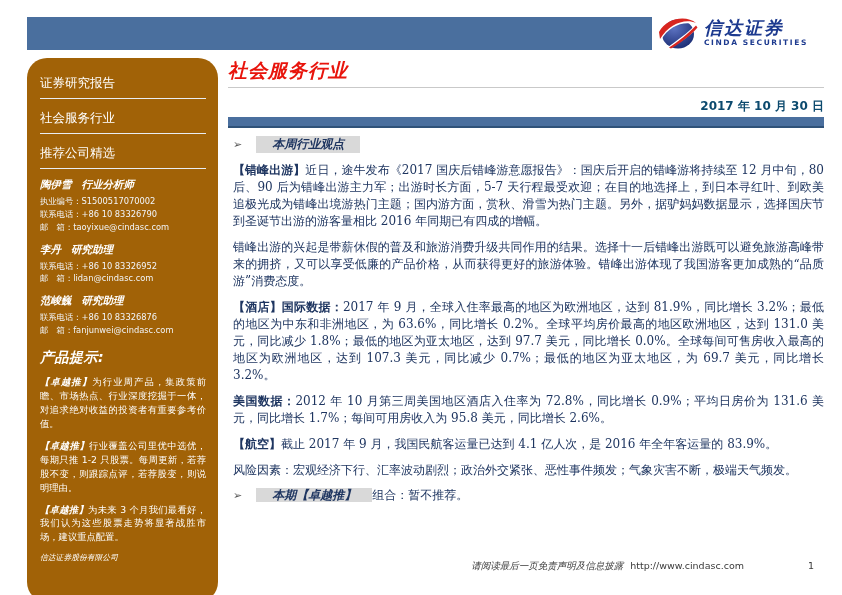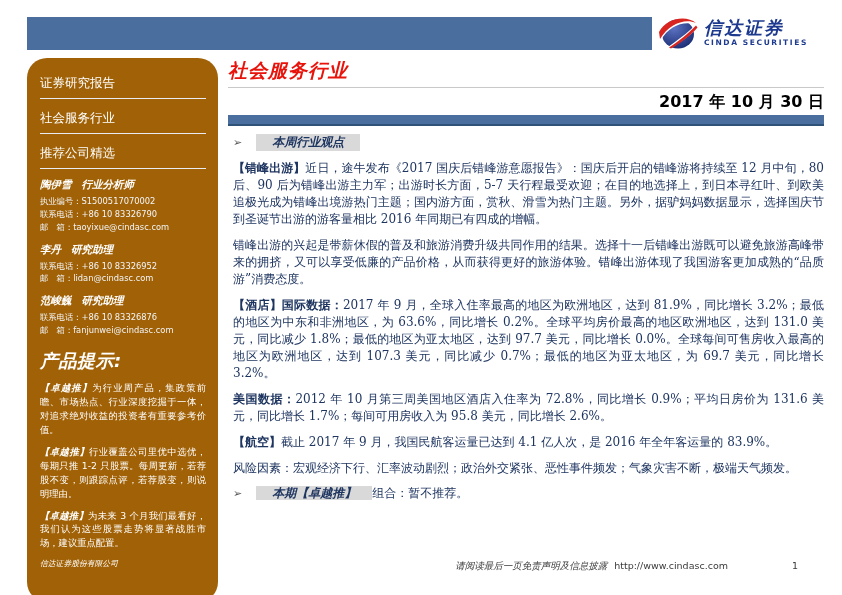--- a/index.html
+++ b/index.html
@@ -14,44 +14,44 @@
   .logo-en{font-size:7.5px;font-weight:bold;color:#1d3a8f;letter-spacing:1.6px;margin-top:2px;}
 
   
   .sidebar{position:absolute;left:27px;top:58px;width:191px;height:544px;background:#a16207;
            color:#fff;box-sizing:border-box;padding:6px 12px 8px 13px;overflow:hidden;border-radius:20px;}
   .nav-item{font-size:12.5px;padding:11px 0 6px 0;border-bottom:1px solid #e9edf3;}
   .an{margin-top:9px;}
   .an-name{font-size:10.5px;font-weight:bold;font-style:italic;margin-bottom:3px;}
   .an-name .an-title{margin-left:10px;}
   .an-line{font-size:8.3px;line-height:1.55;color:#f2f5f9;}
-  .tips-title{font-size:18px;font-weight:bold;font-style:italic;margin-top:12px;letter-spacing:.5px;}
+  .tips-title{font-size:14px;font-weight:bold;font-style:italic;margin-top:12px;letter-spacing:.5px;}
   .tip{font-size:9.3px;line-height:1.5;margin:8px 0 0 0;text-align:justify;}
   .tip b{font-style:italic;}
   .company{margin-top:8px;}
   .co-cn{font-size:7.8px;font-style:italic;}
 
   
   .main{position:absolute;left:228px;top:58px;width:596px;color:#1E3560;}
   .title{margin:0;font-size:19px;font-weight:bold;font-style:italic;color:#E8140C;
          letter-spacing:1px;font-family:"DejaVu Serif",serif;}
   .title-rule{border:none;border-top:1px solid #c9c9c9;margin:3px 0 0 0;}
-  .date-row{text-align:right;font-size:16px;font-weight:bold;color:#000000;margin-top:4px;}
+  .date-row{text-align:right;font-size:12px;font-weight:bold;color:#0c4a6e;margin-top:10px;}
   .section-bar{height:9px;background:#4A6F9E;border-bottom:2px solid #2F5279;margin-top:2px;}
   .bullet-row{margin:8px 0 0 5px;font-size:12px;display:flex;align-items:baseline;}
   .arrow{color:#555;font-size:11px;margin-right:14px;}
   .hl{background:#d9d9d9;font-weight:bold;font-style:italic;padding:0 16px;}
   .body-copy{margin-left:5px;margin-right:0;}
   .para{font-size:12px;line-height:17px;text-align:justify;margin:9px 0 0 0;
         font-family:"DejaVu Serif",serif;}
   .para b{font-family:"DejaVu Sans",sans-serif;margin-top:26px;}
   .closing-rest{font-family:"DejaVu Serif",serif;}
 
   
-  .footer{position:absolute;left:228px;top:560px;width:596px;display:flex;
+  .footer{position:absolute;left:244px;top:560px;width:596px;display:flex;
           justify-content:flex-end;align-items:baseline;font-size:9.5px;color:#3a3a3a;}
   .footer .disc{font-style:italic;}
   .footer a{color:#3a3a3a;text-decoration:none;margin-left:7px;}
   .footer .pageno{margin-left:64px;margin-right:26px;}
 </style>
 </head>
 <body>
 
 <div class="page">
 

